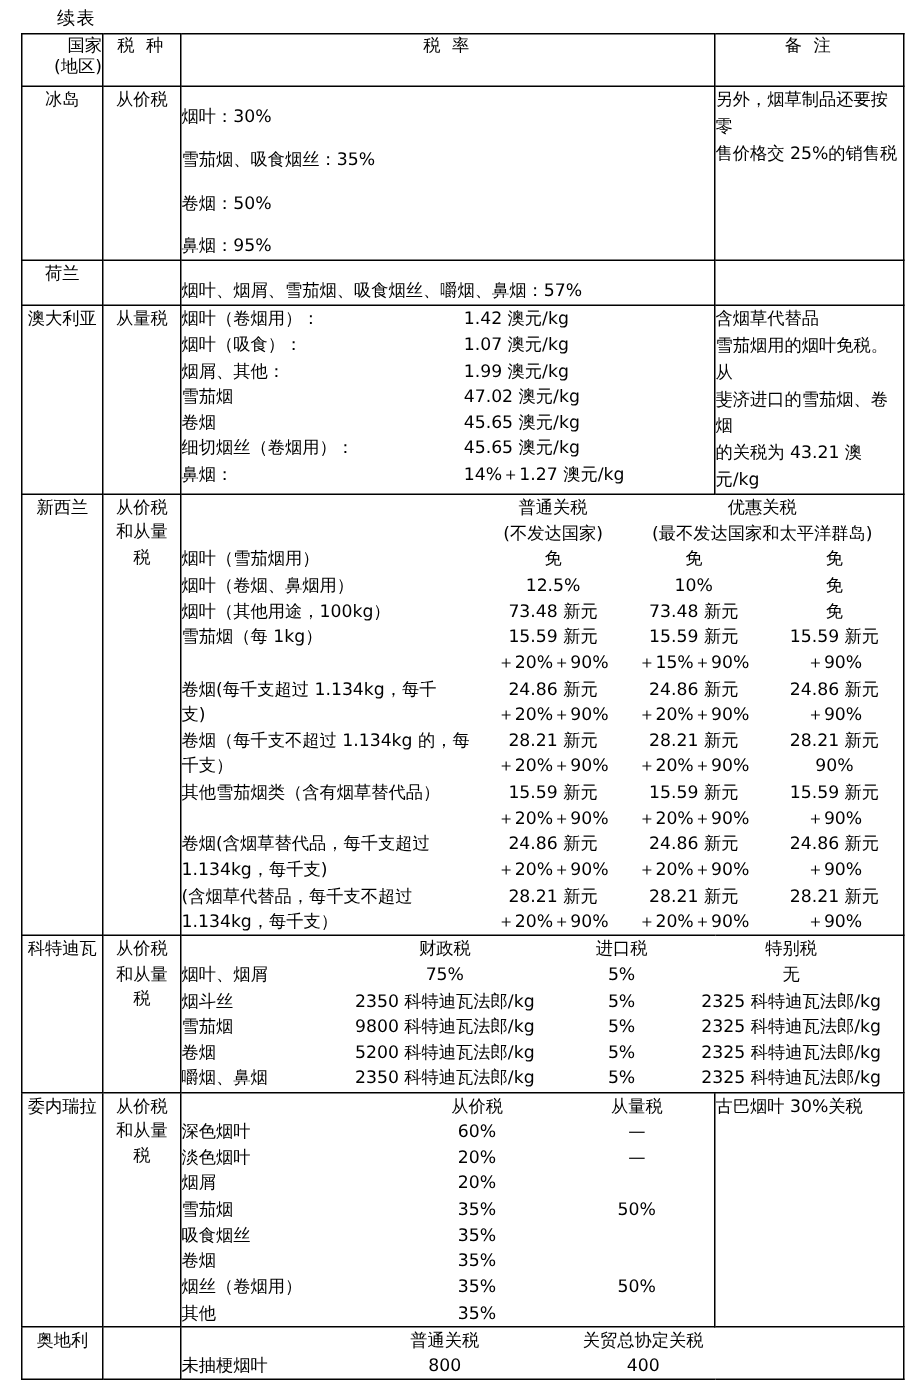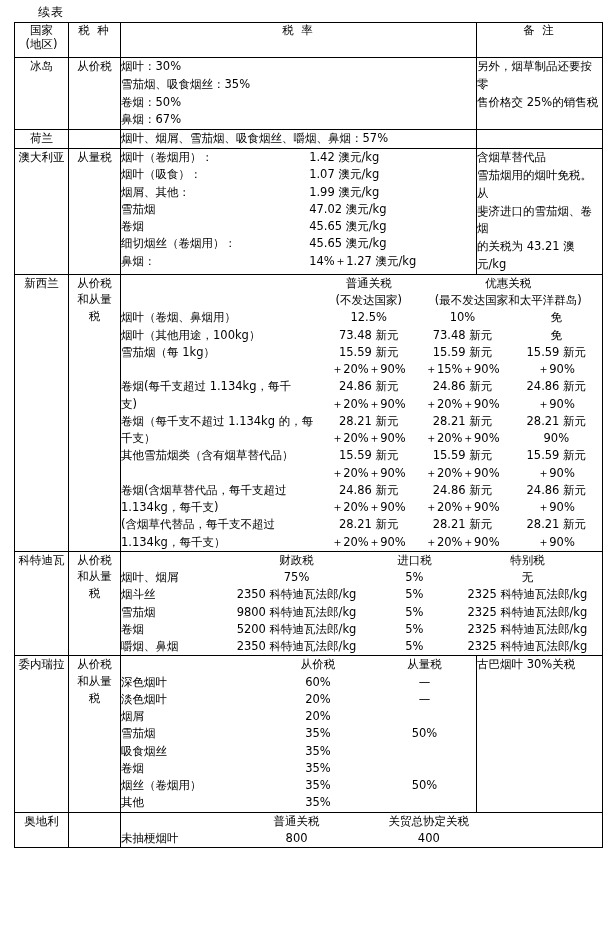--- a/index.html
+++ b/index.html
@@ -47,20 +47,21 @@
   .hdr td {
     text-align: center;
     height: 34px;
     vertical-align: middle;
     font-size: 12px;
     letter-spacing: 2px;
   }
   .hdr .two-line {
     line-height: 1.25;
     letter-spacing: 0;
+    text-align: right;
   }
   .col-country { width: 54px; }
   .col-kind { width: 52px; }
   .col-rate { width: 356px; }
   .col-note { width: 126px; }
 
   .country {
     text-align: center;
     padding-top: 5px;
     font-size: 12px;
@@ -76,21 +77,21 @@
   .note {
     padding: 5px 5px 2px 6px;
     font-size: 11.5px;
     line-height: 1.55;
   }
   .rate {
     padding: 4px 4px 3px 6px;
     font-size: 11.5px;
     line-height: 1.55;
   }
-  .rate .line { white-space: nowrap; }
+  .rate .line { white-space: nowrap; margin-top: 11px; }
 
   
   .grid { width: 100%; border-collapse: collapse; table-layout: fixed; }
   .grid td { border: none !important; font-size: 11.5px; line-height: 1.5; padding: 0 0 1px 0; vertical-align: top; }
   .grid td.l { text-align: left; margin-left: 20px; }
   .grid td.c { text-align: center; }
   .pad-l { padding-left: 4px; }
   .small { font-size: 11px; }
 </style>
 </head>
@@ -121,21 +122,21 @@
         <td>备    注</td>
       </tr>
 
       <tr>
         <td class="country">冰岛</td>
         <td class="kind">从价税</td>
         <td class="rate">
           <div class="line">烟叶：30%</div>
           <div class="line">雪茄烟、吸食烟丝：35%</div>
           <div class="line">卷烟：50%</div>
-          <div class="line">鼻烟：67%</div>
+          <div class="line">鼻烟：95%</div>
         </td>
         <td class="note">
           <div>另外，烟草制品还要按零</div>
           <div>售价格交 25%的销售税</div>
         </td>
       </tr>
 
       <tr>
         <td class="country">荷兰</td>
         <td class="kind"></td>
@@ -180,21 +181,21 @@
                 <td class="l">45.65 澳元/kg</td>
               </tr>
               <tr>
                 <td class="l">鼻烟：</td>
                 <td class="l">14%＋1.27 澳元/kg</td>
               </tr>
             </tbody>
           </table>
         </td>
         <td class="note">
-          <div>含烟草替代品</div>
+          <div>含烟草代替品</div>
           <div>雪茄烟用的烟叶免税。从</div>
           <div>斐济进口的雪茄烟、卷烟</div>
           <div>的关税为 43.21 澳元/kg</div>
         </td>
       </tr>
 
       <tr>
         <td class="country">新西兰</td>
         <td class="kind">
           <div>从价税</div>
@@ -214,20 +215,26 @@
                 <td></td>
                 <td class="c">普通关税</td>
                 <td class="c" colspan="2">优惠关税</td>
               </tr>
               <tr>
                 <td></td>
                 <td class="c">(不发达国家)</td>
                 <td class="c small" colspan="2">(最不发达国家和太平洋群岛)</td>
               </tr>
 
+              <tr>
+                <td class="l">烟叶（雪茄烟用）</td>
+                <td class="c">免</td>
+                <td class="c">免</td>
+                <td class="c">免</td>
+              </tr>
               <tr>
                 <td class="l">烟叶（卷烟、鼻烟用）</td>
                 <td class="c">12.5%</td>
                 <td class="c">10%</td>
                 <td class="c">免</td>
               </tr>
               <tr>
                 <td class="l">烟叶（其他用途，100kg）</td>
                 <td class="c">73.48 新元</td>
                 <td class="c">73.48 新元</td>

